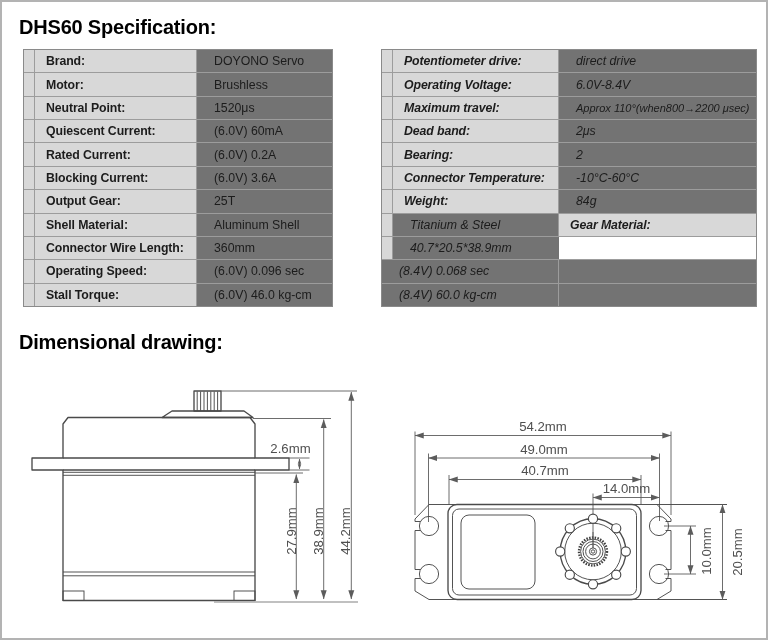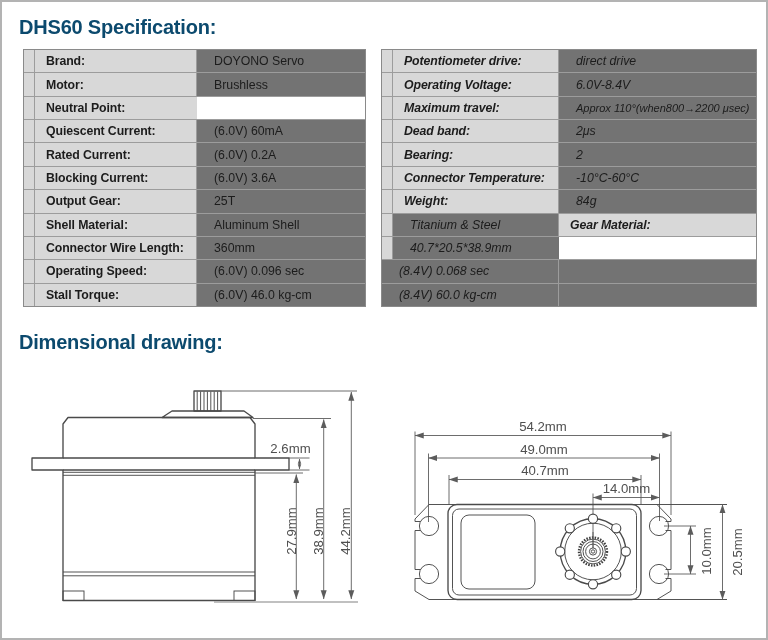--- a/index.html
+++ b/index.html
@@ -1,21 +1,21 @@
 <!DOCTYPE html>
 <html><head>
 <meta charset="utf-8">
 <style>
   html,body{margin:0;padding:0;background:#fff;font-family:"Liberation Sans",sans-serif;}
   .page{position:relative;width:768px;height:640px;background:#fff;border:2px solid #b3b3b3;box-sizing:border-box;overflow:hidden;}
-  .title{position:absolute;left:17px;margin:0;font-size:20px;font-weight:bold;color:#0c4a6e;letter-spacing:-0.2px;}
+  .title{position:absolute;left:17px;margin:0;font-size:20px;font-weight:bold;color:#000000;letter-spacing:-0.2px;}
   #specTitle{top:14px;}
   #drawTitle{top:329px;}
   .spec-tbl{position:absolute;top:47px;height:258px;border:1.4px solid #8a8a8a;box-sizing:border-box;display:flex;flex-direction:column;background:#fff;}
-  #tblLeft{left:21px;width:343px;}
+  #tblLeft{left:21px;width:310px;}
   #tblRight{left:379px;width:376px;}
   .row{flex:1;display:grid;border-bottom:1px solid #9c9c9c;}
   #tblLeft .row{grid-template-columns:11px 162px 1fr;}
   #tblRight .row{grid-template-columns:11px 166px 1fr;font-style:italic;}
   .row:last-child{border-bottom:none;}
   .cell{border-right:1px solid #9c9c9c;display:flex;align-items:center;box-sizing:border-box;font-size:12.3px;color:#1c1c1c;white-space:nowrap;overflow:hidden;}
   .cell:last-child{border-right:none;}
   .sp{background:#d8d8d8;}
   .lb{background:#d8d8d8;font-weight:bold;padding-left:11px;letter-spacing:-0.1px;}
   .vl{background:#737373;padding-left:17px;}
@@ -46,20 +46,21 @@
         <div class="cell vl">DOYONO Servo</div>
       </div>
       <div class="row">
         <div class="cell sp"></div>
         <div class="cell lb">Motor:</div>
         <div class="cell vl">Brushless</div>
       </div>
       <div class="row">
         <div class="cell sp"></div>
         <div class="cell lb">Neutral Point:</div>
+        <div class="cell vl">1520μs</div>
       </div>
       <div class="row">
         <div class="cell sp"></div>
         <div class="cell lb">Quiescent Current:</div>
         <div class="cell vl">(6.0V) 60mA</div>
       </div>
       <div class="row">
         <div class="cell sp"></div>
         <div class="cell lb">Rated Current:</div>
         <div class="cell vl">(6.0V) 0.2A</div>

